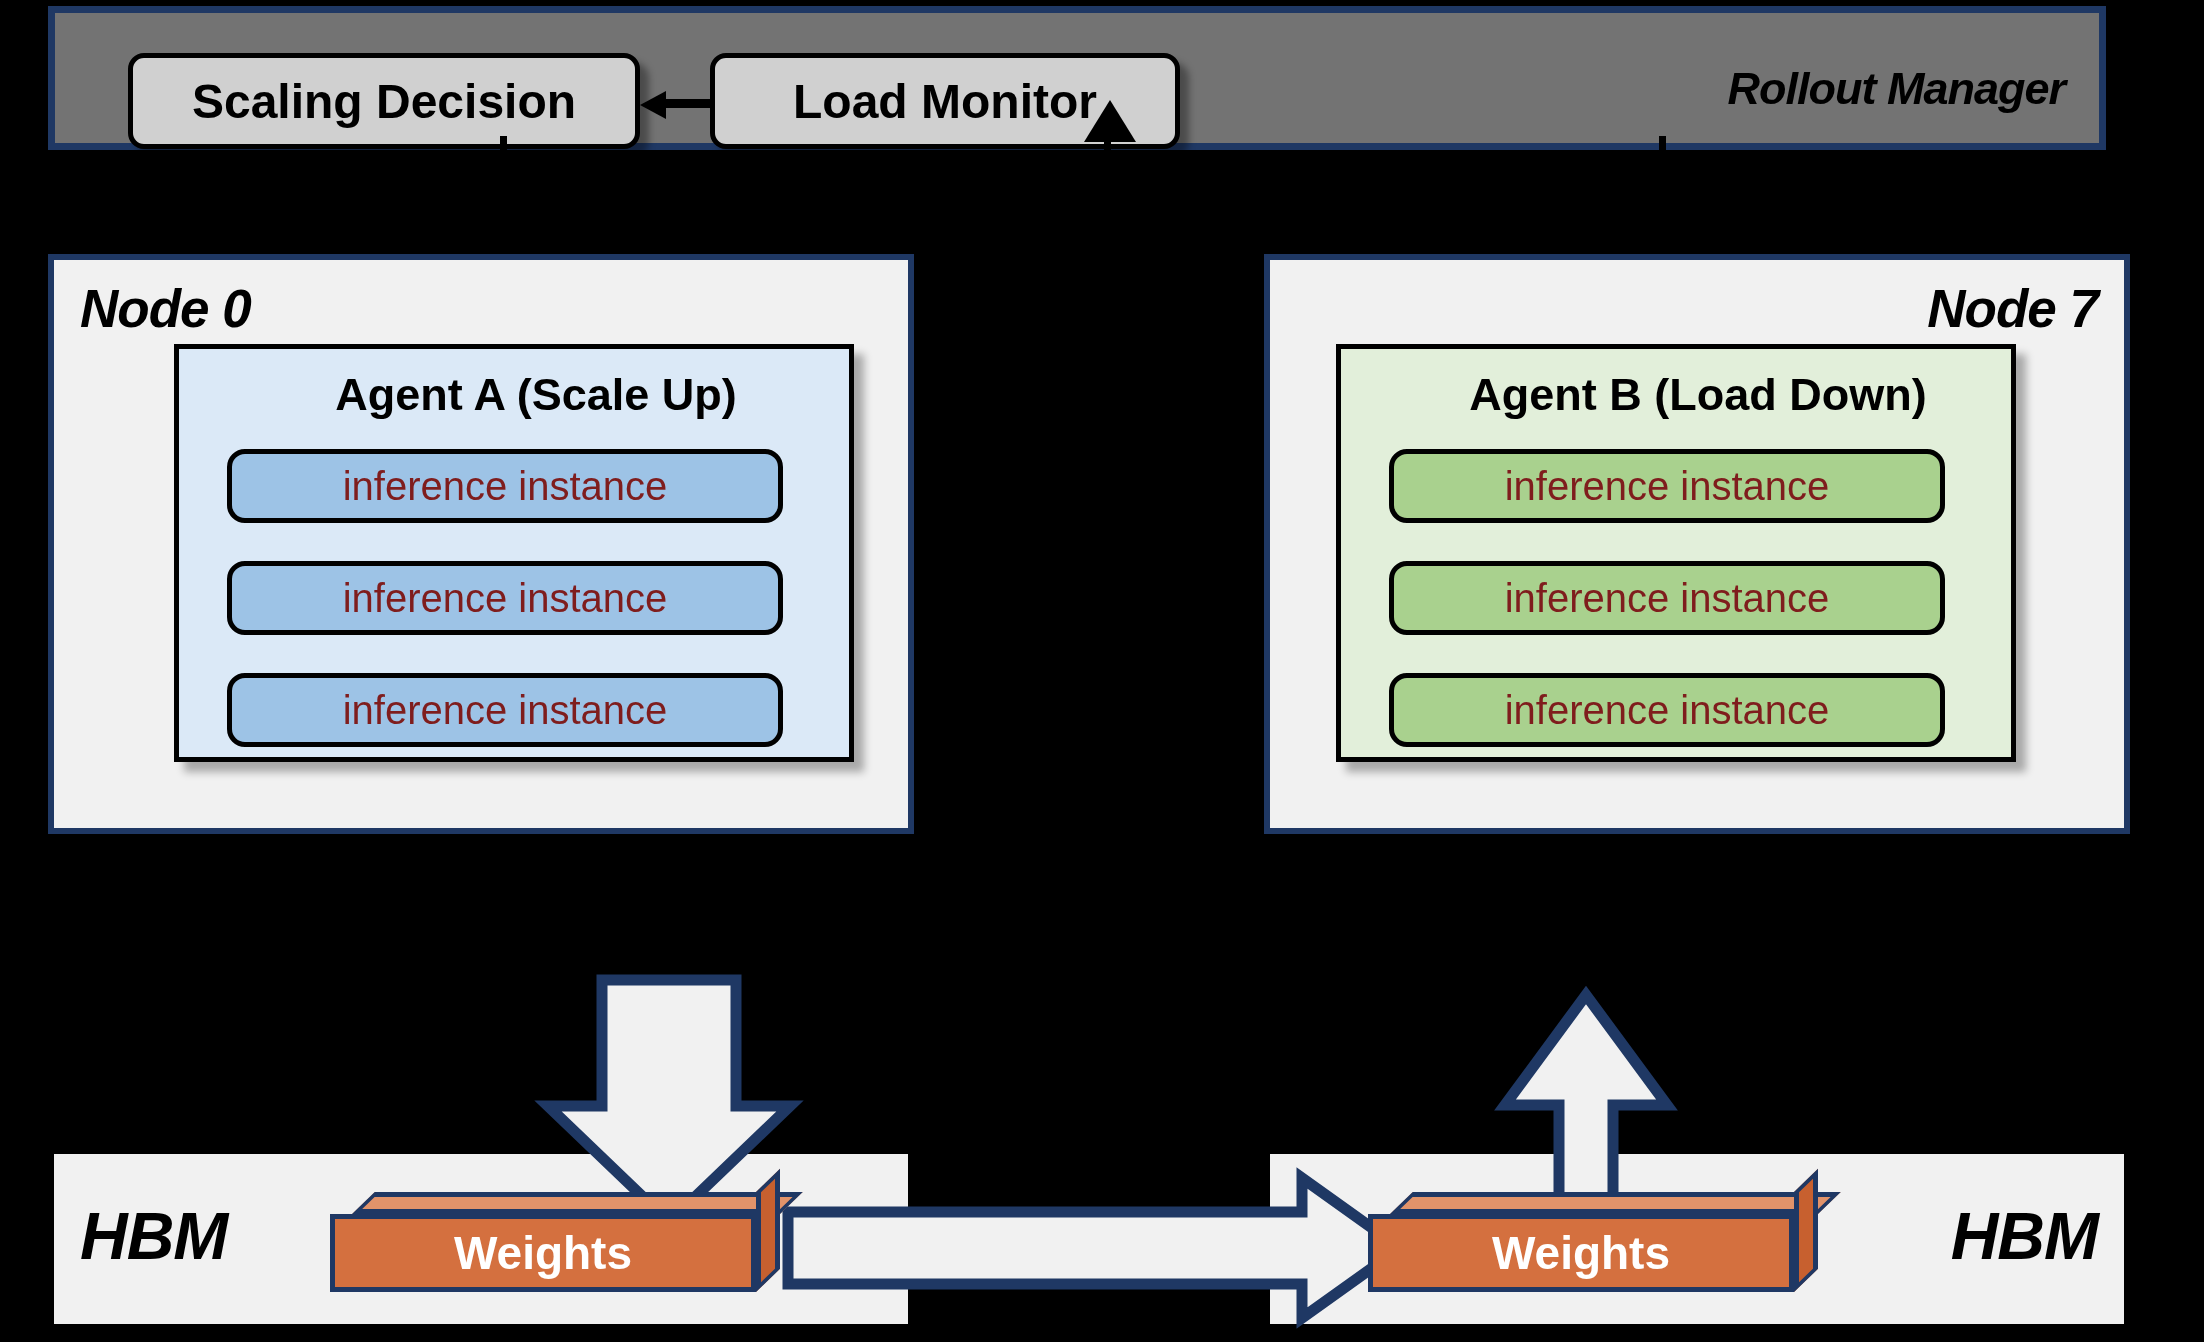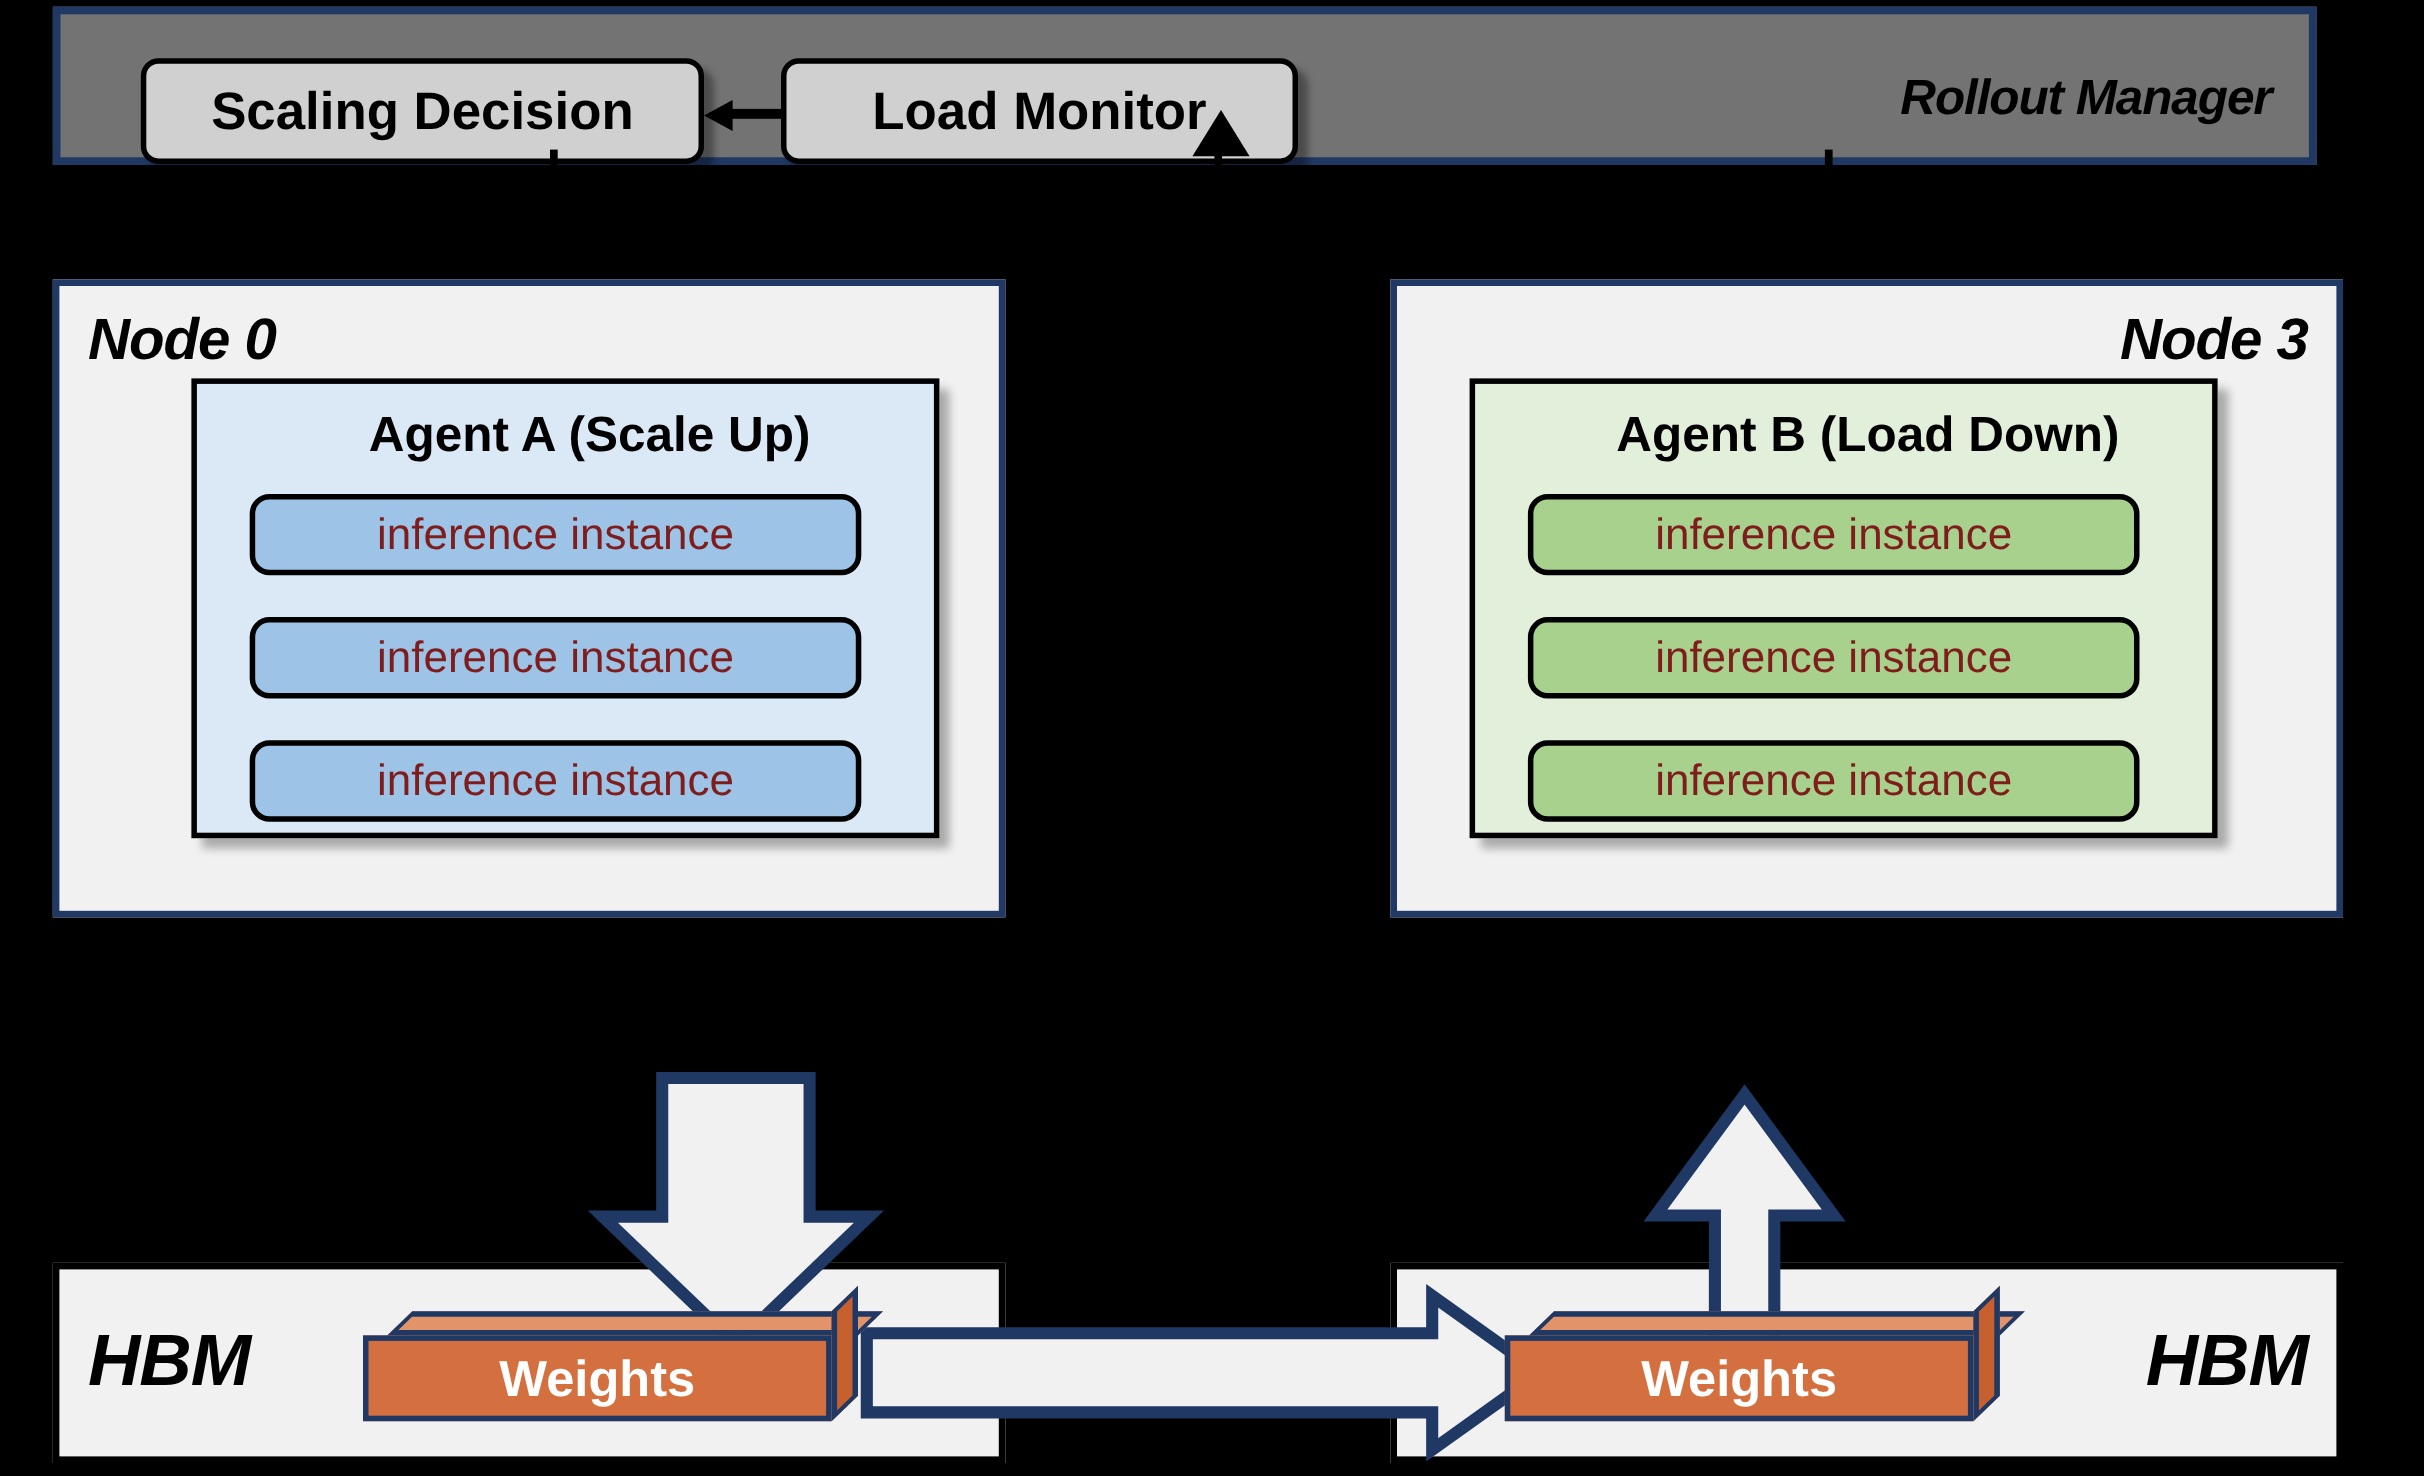--- a/index.html
+++ b/index.html
@@ -158,21 +158,21 @@
   <div class="agent-panel" id="agent-a-panel">
     <div class="agent-title">Agent A (Scale Up)</div>
     <div class="instance inst-0">inference instance</div>
     <div class="instance inst-1">inference instance</div>
     <div class="instance inst-2">inference instance</div>
   </div>
 </div>
 <div class="step-label" id="set-weights-label">③ Set Weights</div>
 
 <div class="node-panel" id="node1-panel">
-  <div class="node-title" id="node1-title">Node 3</div>
+  <div class="node-title" id="node1-title">Node 7</div>
   <div class="agent-panel" id="agent-b-panel">
     <div class="agent-title">Agent B (Load Down)</div>
     <div class="instance inst-0">inference instance</div>
     <div class="instance inst-1">inference instance</div>
     <div class="instance inst-2">inference instance</div>
   </div>
 </div>
 <div class="step-label" id="get-weights-label">④ Get Weights</div>
 
 <div class="hbm-panel" id="hbm0-panel">

